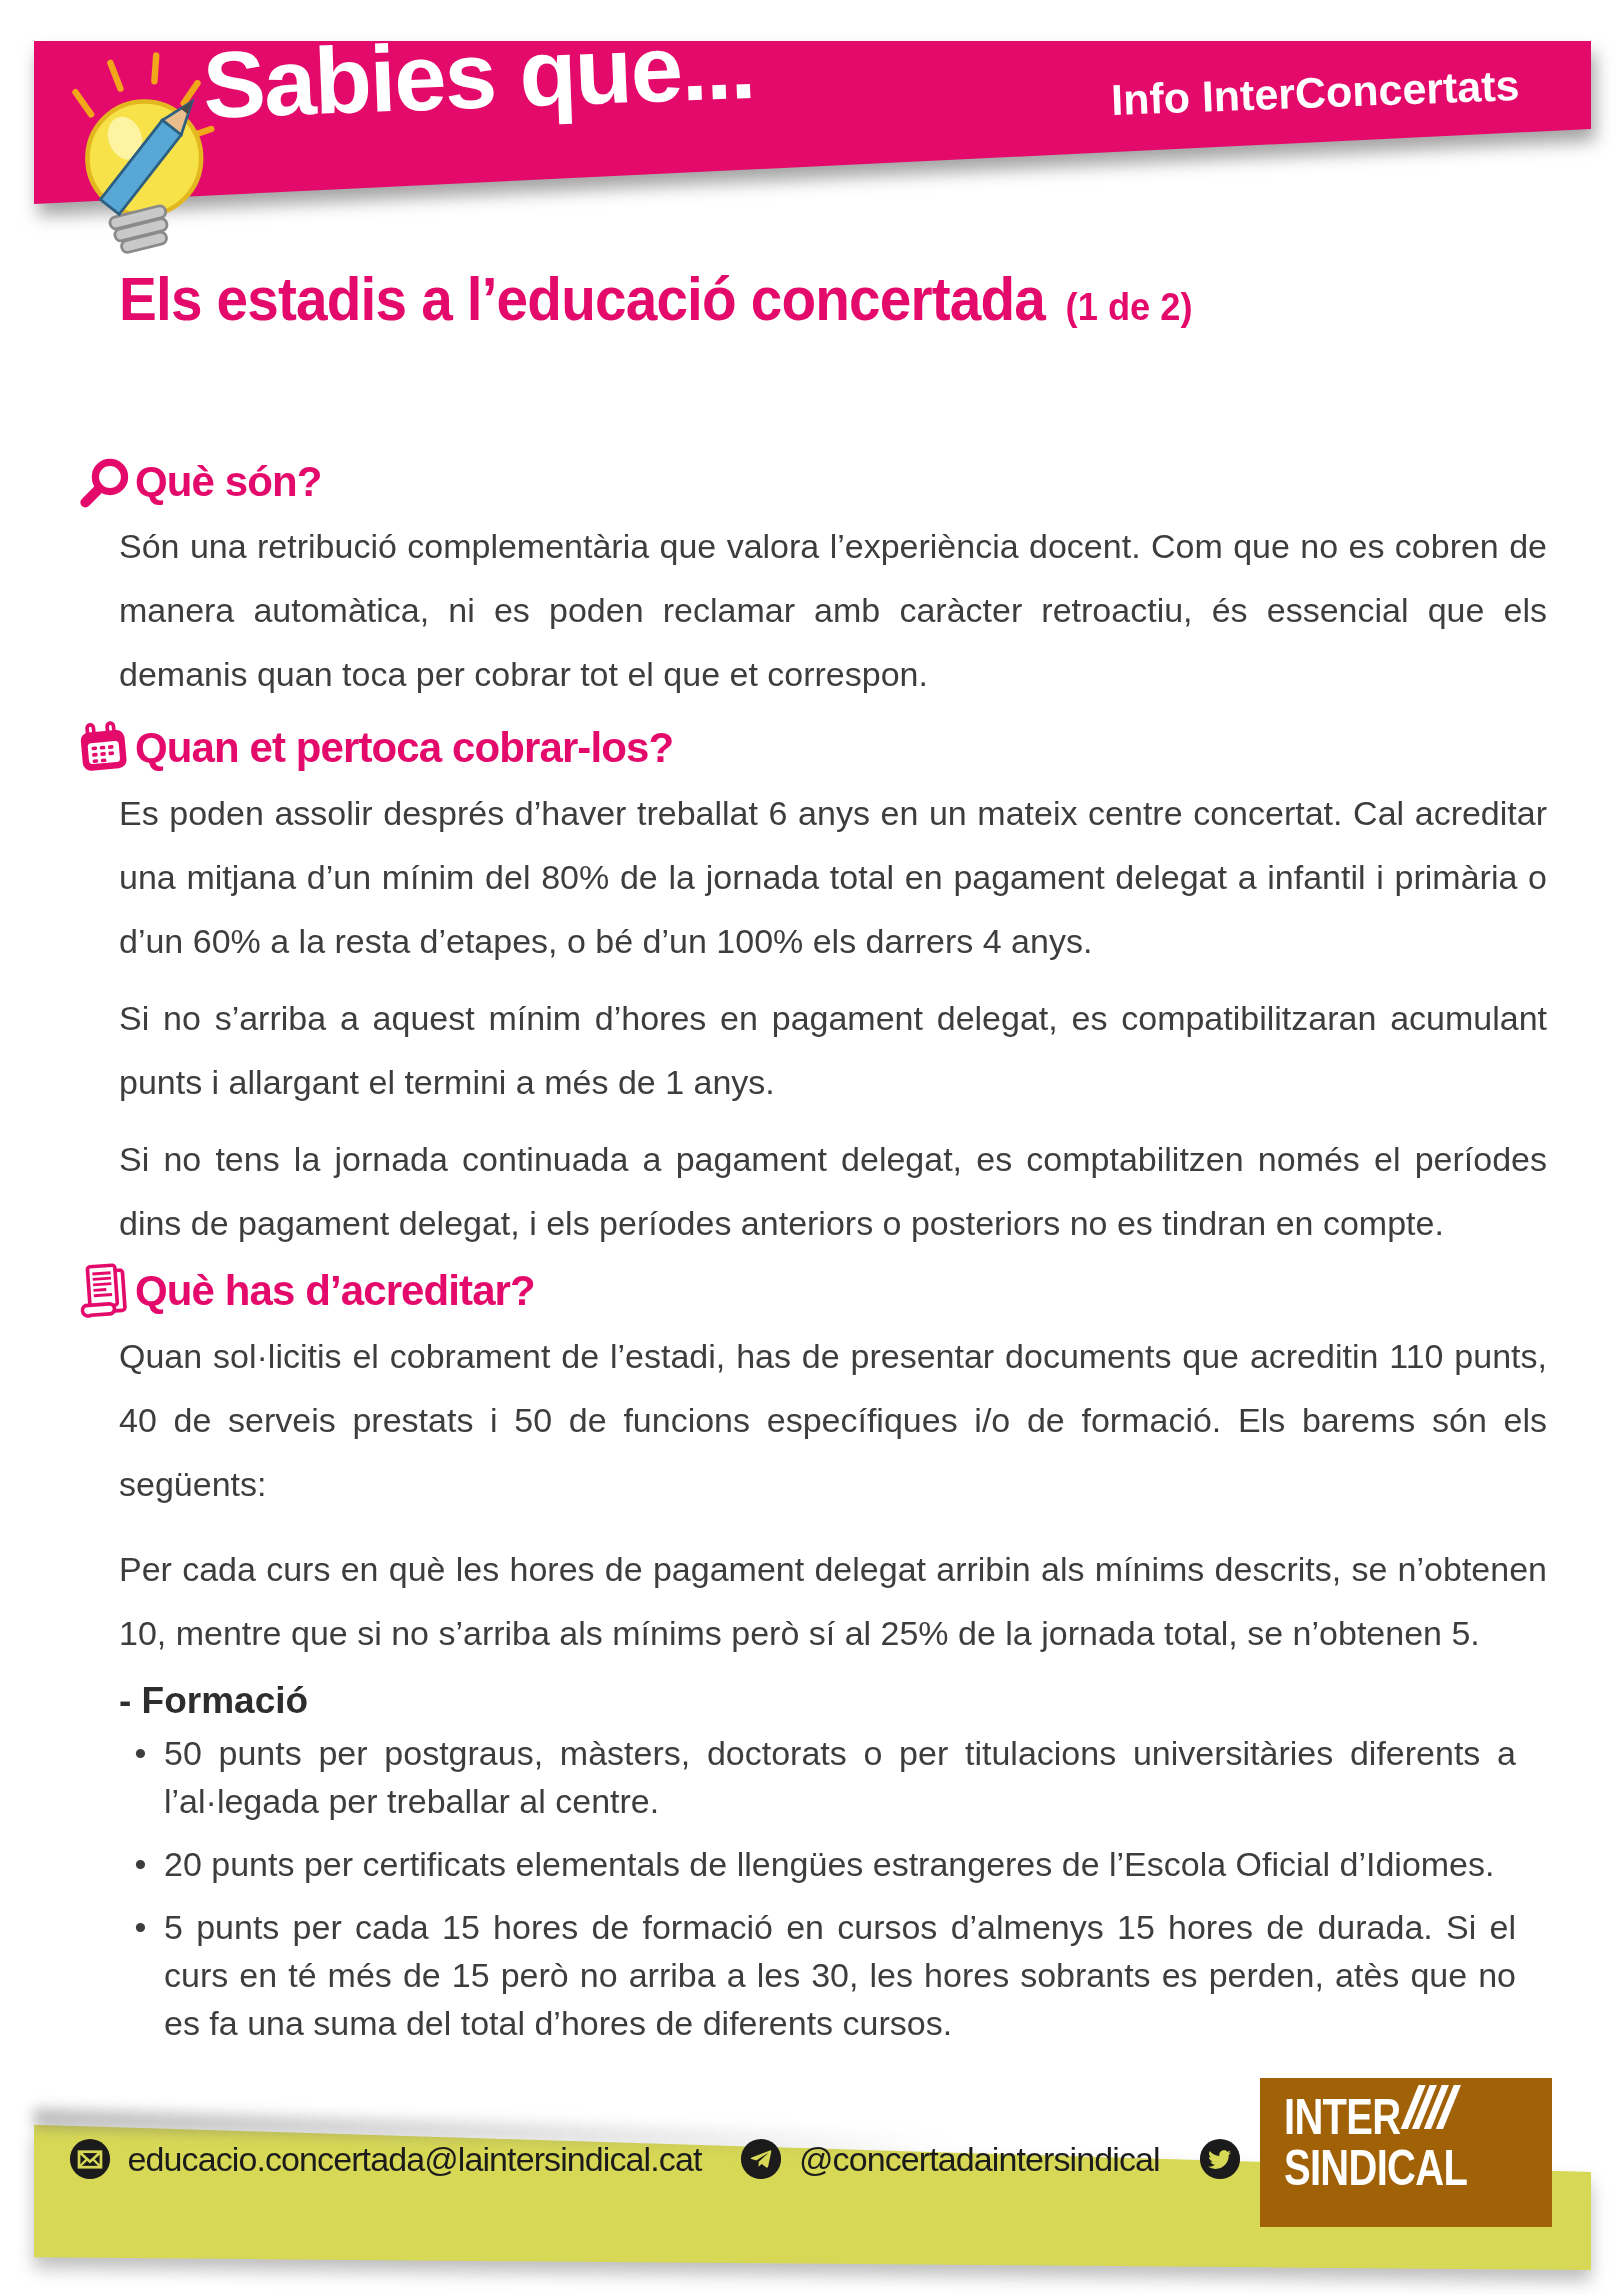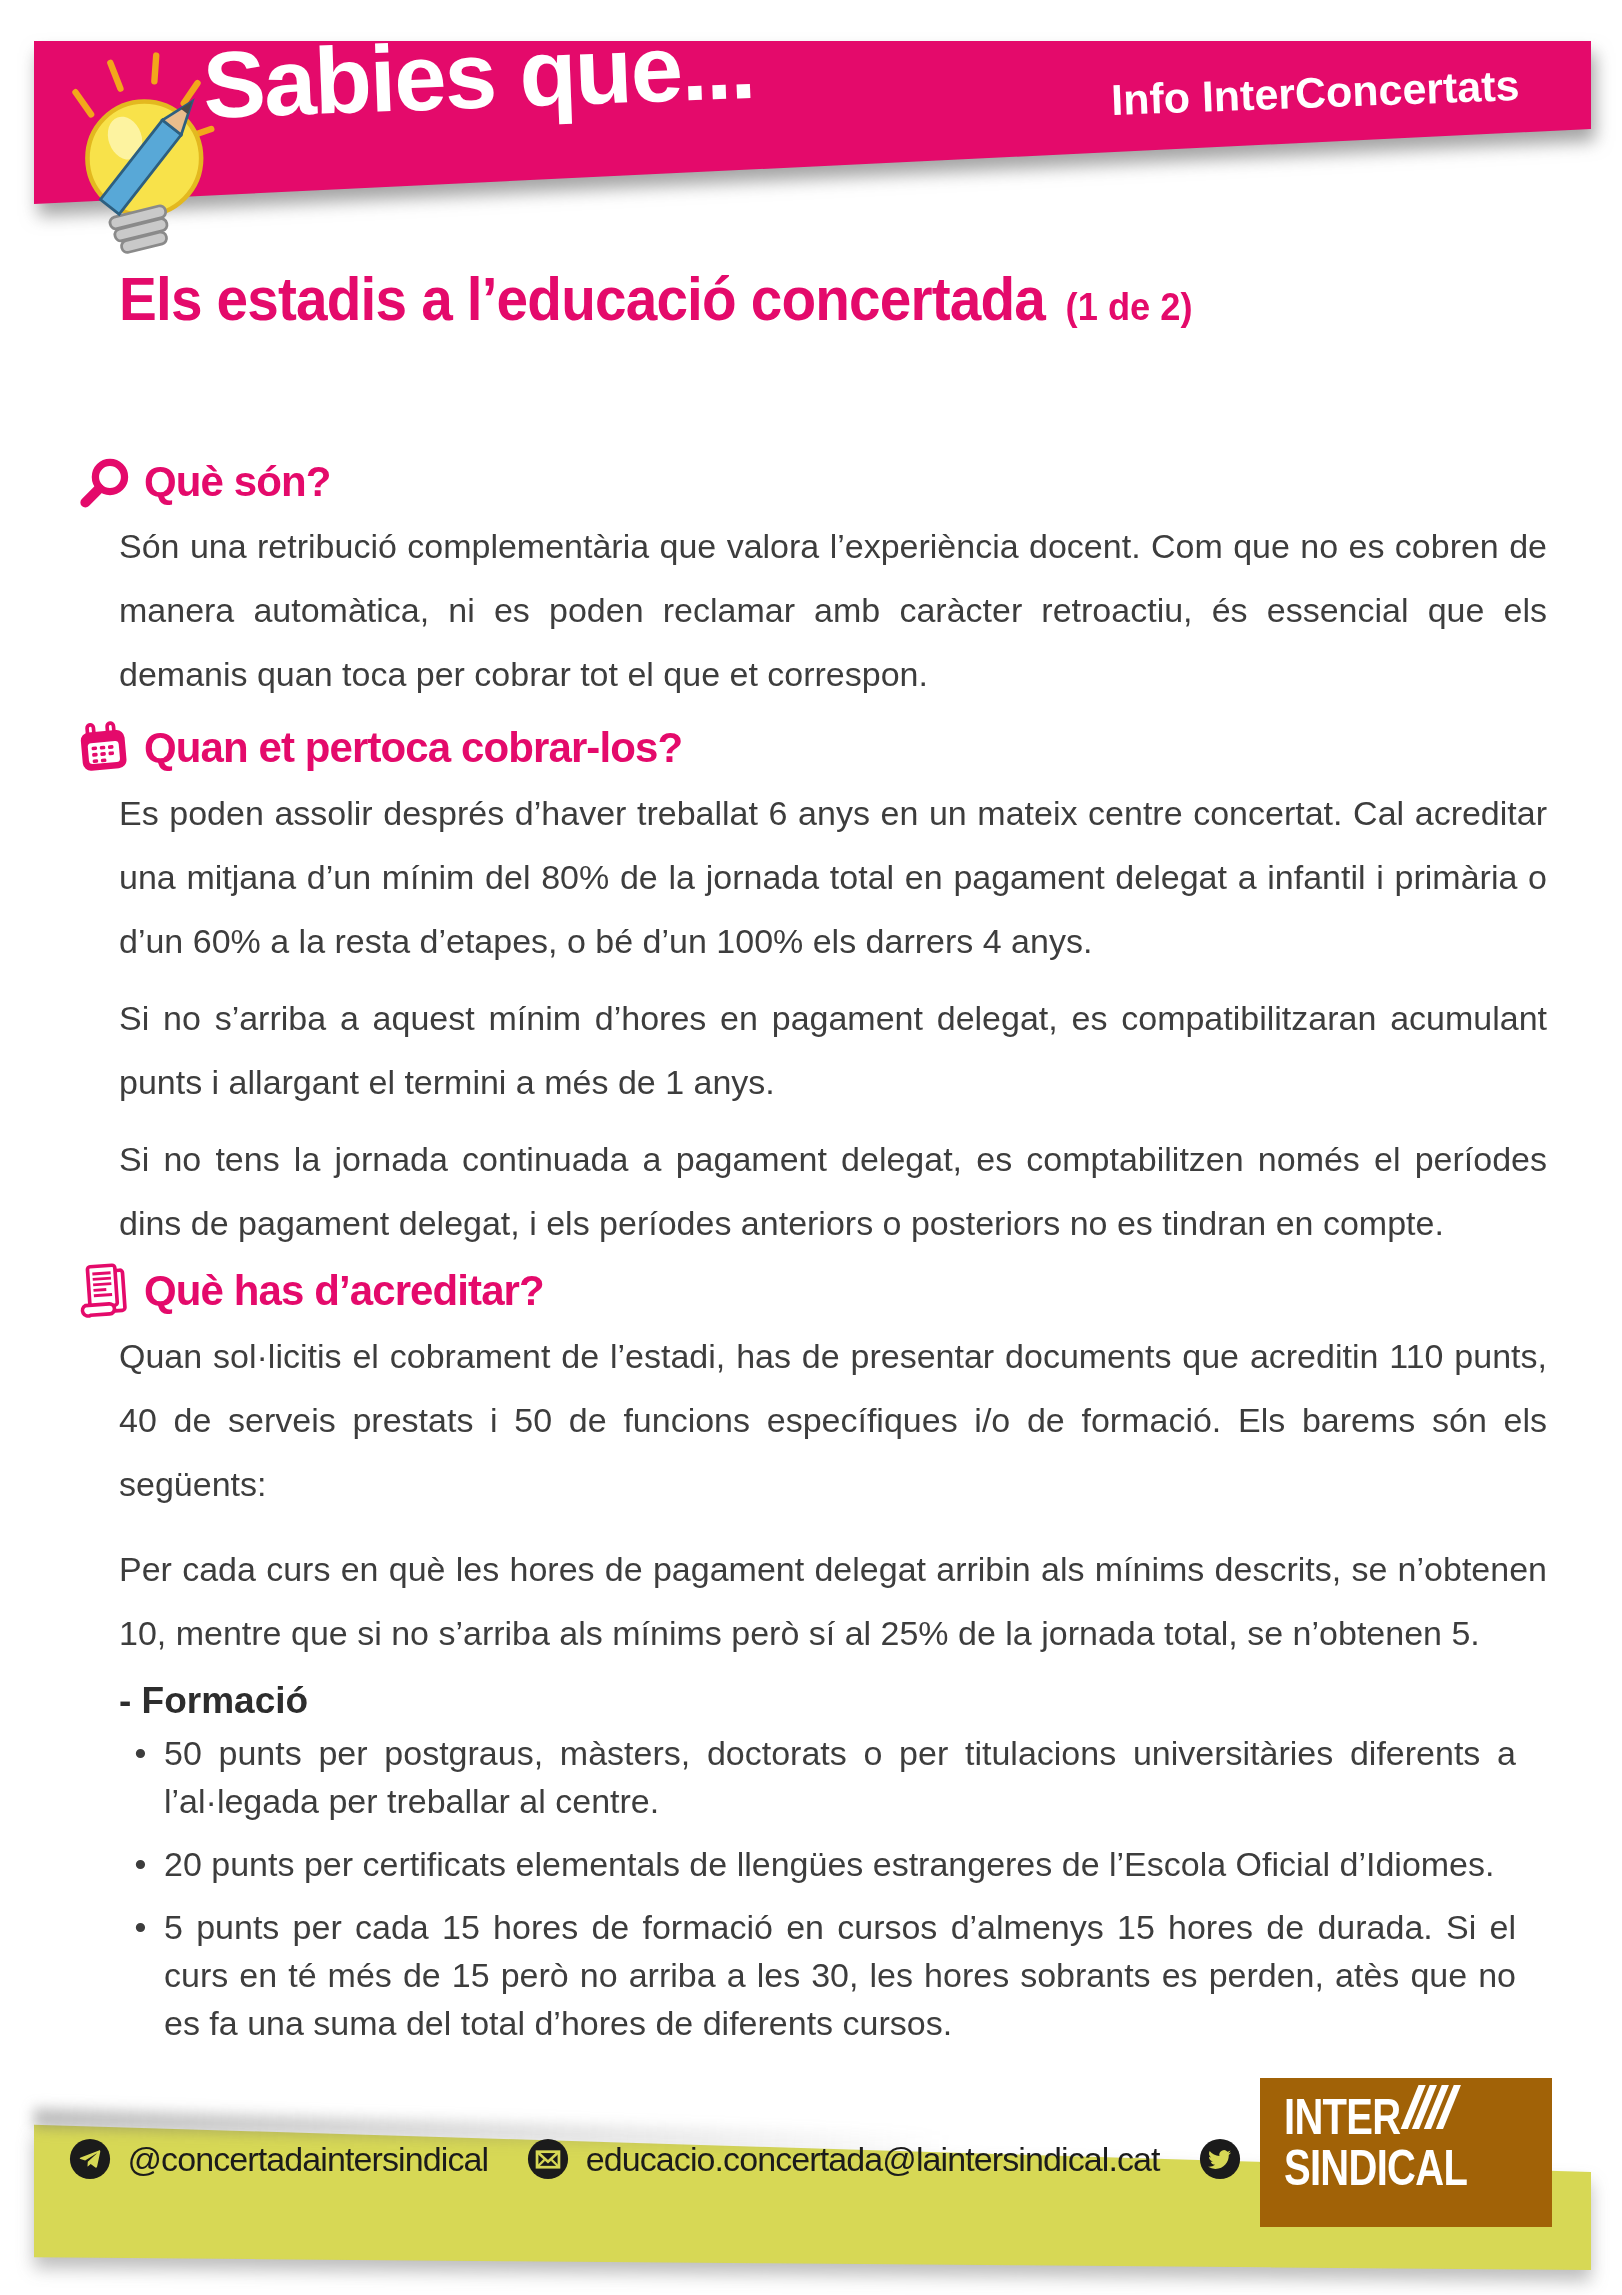--- a/index.html
+++ b/index.html
@@ -22,21 +22,21 @@
   .bulb{position:absolute;left:48px;top:48px;z-index:3;}
 
   
   .doc-title{position:absolute;left:119px;top:264px;color:#e40a6b;white-space:nowrap;
     transform:scaleX(.93);transform-origin:left top;}
   .doc-title .main{font-size:61px;font-weight:bold;letter-spacing:-0.9px;}
   .doc-title .suffix{font-size:39px;font-weight:bold;margin-left:22px;}
 
   
   .content{position:absolute;left:78px;top:455px;width:1469px;color:#3d3d3d;}
-  .sec-head{display:flex;align-items:center;gap:13px;color:#e40a6b;}
+  .sec-head{display:flex;align-items:center;gap:4px;color:#e40a6b;}
   .sec-head .icon{width:53px;display:flex;justify-content:center;flex:0 0 53px;}
   .sec-head h2{margin:0;font-size:42px;font-weight:bold;letter-spacing:-0.9px;line-height:51px;}
   .content p{margin:5.5px 0 0 41px;width:1428px;font-size:34px;line-height:64px;
     text-align:justify;}
   .content p.gap{margin-top:13px;}
   .sec2{margin-top:14.7px;}
   .sec3{margin-top:7.3px;}
   .subhead{margin:14.7px 0 0 41px;font-size:37px;font-weight:bold;color:#2d2d2d;line-height:42px;}
   .bullets .bullet{position:relative;margin:7.3px 0 0 51px;width:1387px;padding-left:35px;
     box-sizing:border-box;font-size:34px;line-height:48px;text-align:justify;}
@@ -179,37 +179,37 @@
 
   <div class="band-shadow"></div>
   <div class="band-wrap">
     <div class="band"></div>
   </div>
 
   <div class="contacts">
     <div class="contact">
       <svg width="42" height="42" viewBox="0 0 46 46">
         <circle cx="23" cy="23" r="22" fill="#1b1b1b"></circle>
-        <path transform="translate(8,8) scale(1.25)" fill="#d7d855" d="M9.78 18.65l.28-4.23 7.68-6.92c.34-.31-.07-.46-.52-.19L7.74 13.3 3.64 12c-.88-.25-.89-.86.2-1.3l15.97-6.16c.73-.33 1.43.18 1.15 1.3l-2.72 12.81c-.19.91-.74 1.13-1.5.71L12.6 16.3l-1.99 1.93c-.23.23-.42.42-.83.42z"></path>
-      </svg>
-      <span>@concertadaintersindical</span>
-    </div>
-    <div class="contact">
-      <svg width="42" height="42" viewBox="0 0 46 46">
-        <circle cx="23" cy="23" r="22" fill="#1b1b1b"></circle>
         <rect x="11" y="15" width="24" height="17" fill="none" stroke="#d7d855" stroke-width="3"></rect>
         <polyline points="12,16 23,26 34,16" fill="none" stroke="#d7d855" stroke-width="3"></polyline>
         <line x1="12" y1="31" x2="19" y2="24" stroke="#d7d855" stroke-width="2.5"></line>
         <line x1="34" y1="31" x2="27" y2="24" stroke="#d7d855" stroke-width="2.5"></line>
       </svg>
       <span>educacio.concertada@laintersindical.cat</span>
     </div>
     <div class="contact">
       <svg width="42" height="42" viewBox="0 0 46 46">
         <circle cx="23" cy="23" r="22" fill="#1b1b1b"></circle>
+        <path transform="translate(8,8) scale(1.25)" fill="#d7d855" d="M9.78 18.65l.28-4.23 7.68-6.92c.34-.31-.07-.46-.52-.19L7.74 13.3 3.64 12c-.88-.25-.89-.86.2-1.3l15.97-6.16c.73-.33 1.43.18 1.15 1.3l-2.72 12.81c-.19.91-.74 1.13-1.5.71L12.6 16.3l-1.99 1.93c-.23.23-.42.42-.83.42z"></path>
+      </svg>
+      <span>@concertadaintersindical</span>
+    </div>
+    <div class="contact">
+      <svg width="42" height="42" viewBox="0 0 46 46">
+        <circle cx="23" cy="23" r="22" fill="#1b1b1b"></circle>
         <path transform="translate(10,11) scale(1.05)" fill="#d7d855" d="M23.953 4.57a10 10 0 01-2.825.775 4.958 4.958 0 002.163-2.723c-.951.555-2.005.959-3.127 1.184a4.92 4.92 0 00-8.384 4.482C7.69 8.095 4.067 6.13 1.64 3.162a4.822 4.822 0 00-.666 2.475c0 1.71.87 3.213 2.188 4.096a4.904 4.904 0 01-2.228-.616v.06a4.923 4.923 0 003.946 4.827 4.996 4.996 0 01-2.212.085 4.936 4.936 0 004.604 3.417 9.867 9.867 0 01-6.102 2.105c-.39 0-.779-.023-1.17-.067a13.995 13.995 0 007.557 2.209c9.053 0 13.998-7.496 13.998-13.985 0-.21 0-.42-.015-.63A9.935 9.935 0 0024 4.59z"></path>
       </svg>
       <span>@InterEducacio</span>
     </div>
   </div>
 
   <div class="logo-box">
     <div class="logo-inner">
       <div class="logo-line1">
         <span>INTER</span>

